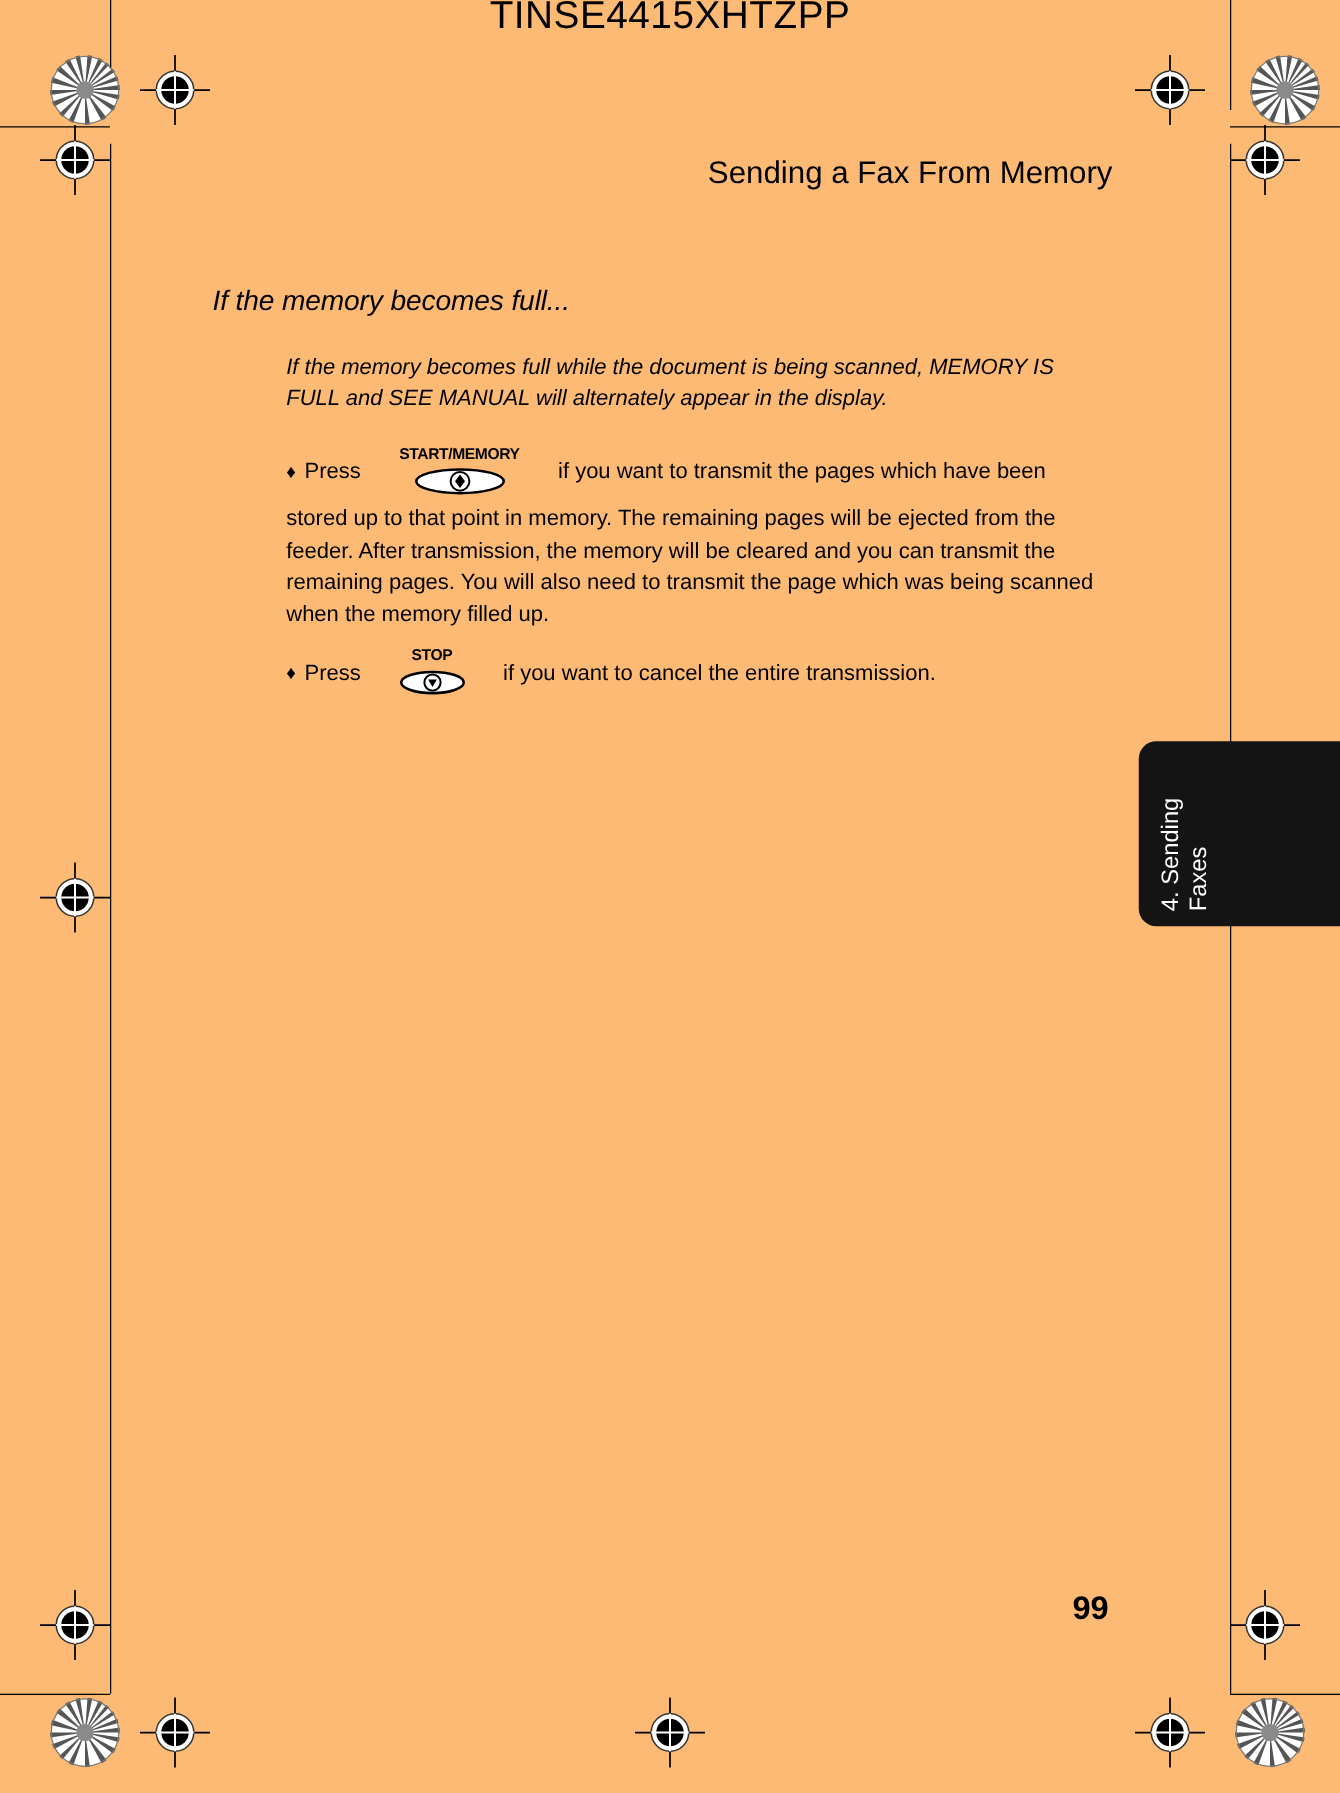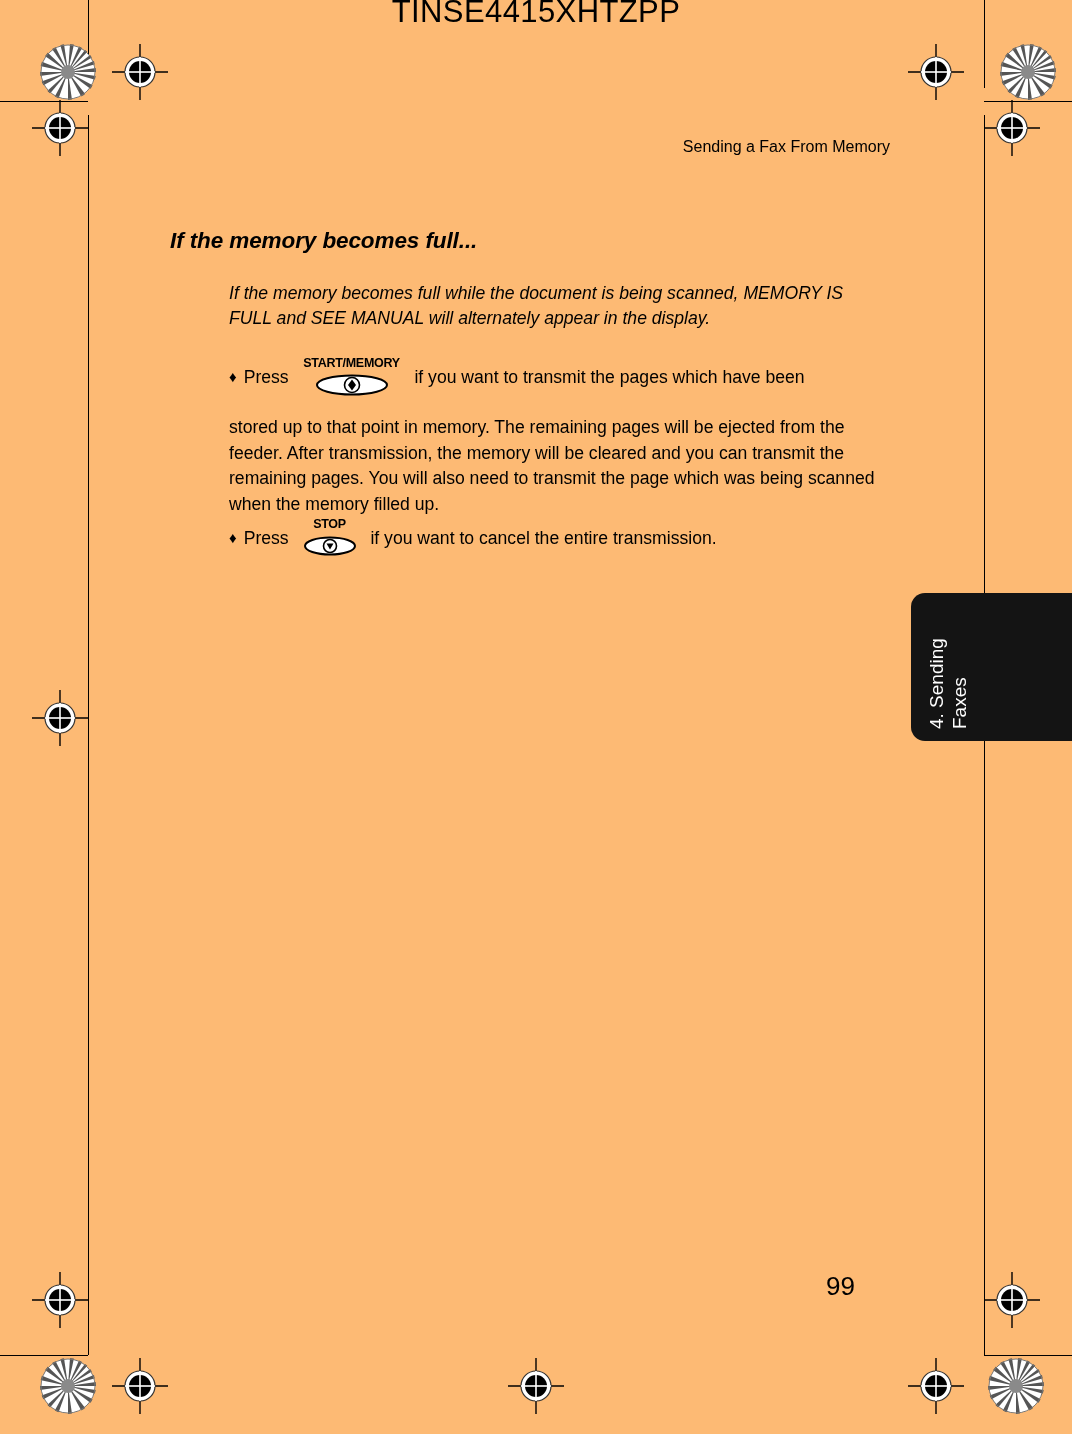--- a/index.html
+++ b/index.html
@@ -63,32 +63,32 @@
     font-size: 14.5px;
     letter-spacing: 0.6px;
     color: #1a1a1a;
     white-space: nowrap;
   }
 
   
   #running-head {
     position: absolute;
     right: 182px;
-    top: 138px;
-    font-size: 16px;
+    top: 124px;
+    font-size: 25px;
     white-space: nowrap;
   }
 
   
   #section-heading {
     position: absolute;
     left: 170px;
     top: 228px;
     font-size: 22.5px;
-    font-weight: bold;
+    font-weight: normal;
     font-style: italic;
     letter-spacing: -0.1px;
     white-space: nowrap;
   }
 
   #intro-paragraph {
     position: absolute;
     left: 229px;
     top: 281px;
     width: 660px;
@@ -112,30 +112,30 @@
     line-height: 30px;
   }
   .bullet-mark {
     font-size: 15px;
     vertical-align: 1px;
     margin-right: 7px;
   }
   .bullet-body {
     font-size: 17.6px;
     line-height: 25.5px;
-    margin-top: 25px;
+    margin-top: 12px;
     width: 662px;
   }
 
   
   .keycap {
     display: inline-block;
     position: relative;
     vertical-align: middle;
-    margin: 0 6px;
+    margin: 0 22px;
   }
   .keycap .keylabel {
     position: absolute;
     left: 50%;
     transform: translateX(-50%);
     top: -3px;
     font-size: 12.5px;
     font-weight: bold;
     letter-spacing: -0.3px;
     white-space: nowrap;
@@ -170,24 +170,24 @@
     font-size: 19px;
     line-height: 23px;
     padding: 14px 0 0 12px;
     box-sizing: border-box;
     white-space: pre-line;
   }
 
   
   #page-number {
     position: absolute;
-    left: 826px;
+    left: 858px;
     top: 1271px;
     font-size: 26px;
-    font-weight: normal;
+    font-weight: bold;
   }
 </style>
 </head>
 <body>
 
 <div id="page">
 
   <div class="trimline trim-h" style="left:0px; top:101px; width:88px;"></div>
   <div class="trimline trim-v" style="left:88px; top:0px; height:88px;"></div>
   <div class="trimline trim-v" style="left:88px; top:115px; height:1240px;"></div>

